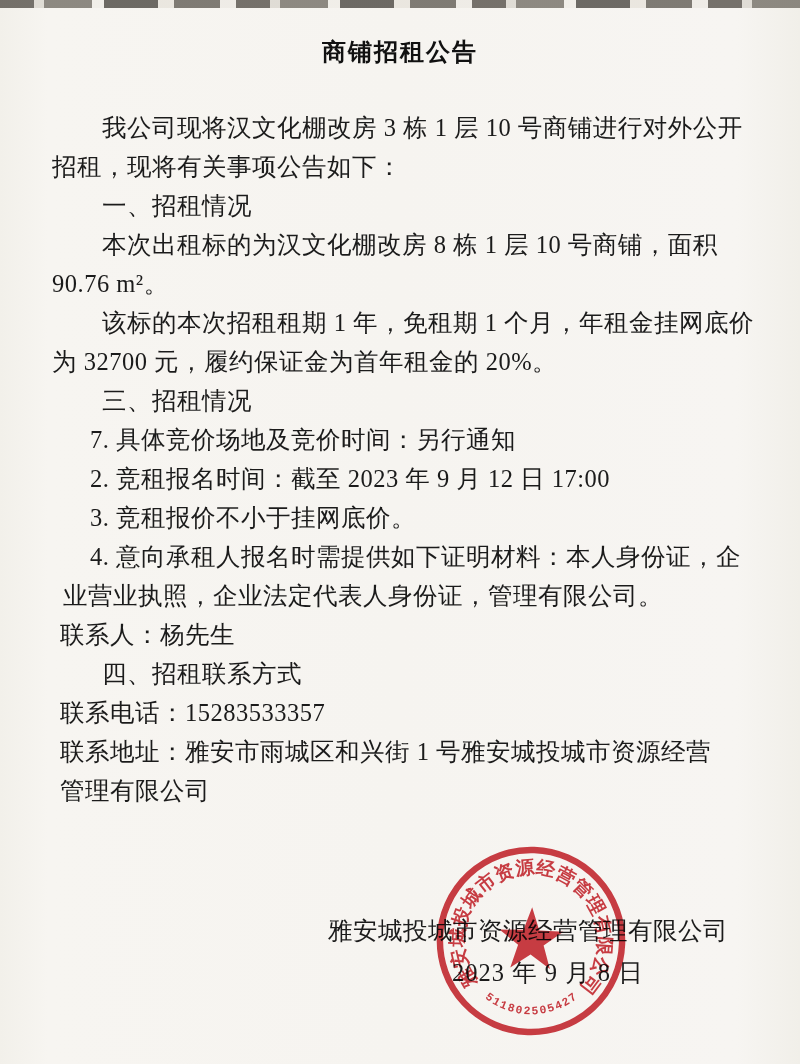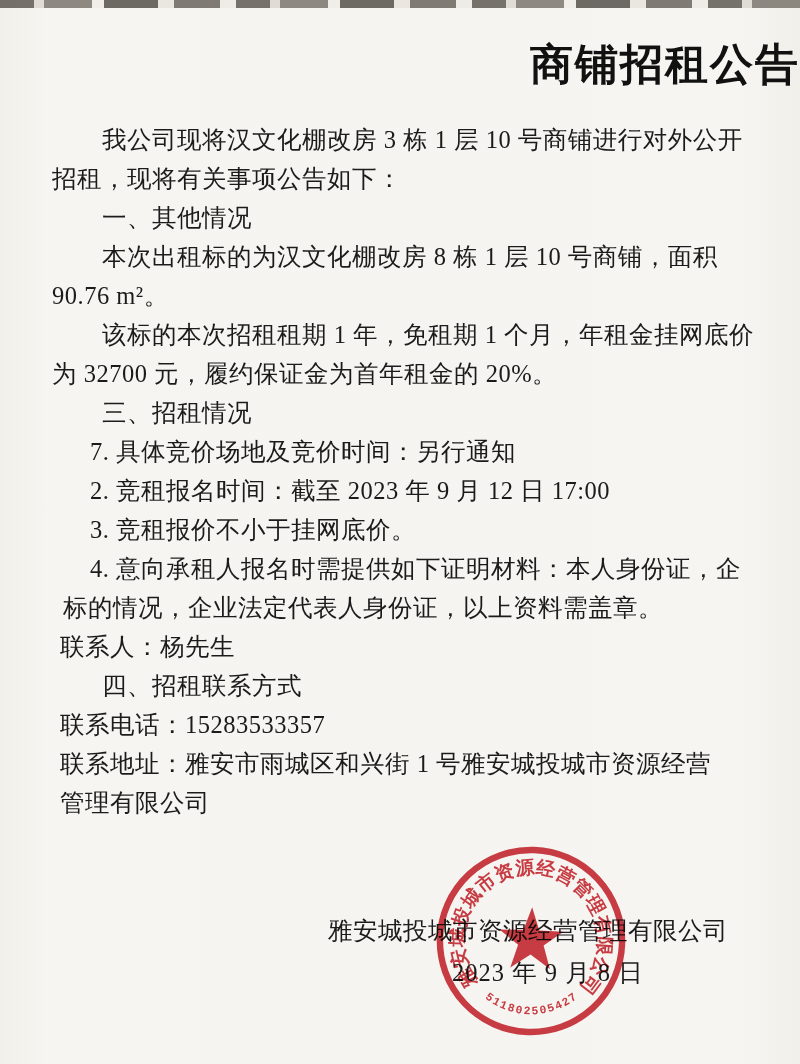--- a/index.html
+++ b/index.html
@@ -20,25 +20,25 @@
   .top-artifact{
     position:absolute;top:0;left:0;right:0;height:8px;
     background:repeating-linear-gradient(90deg,
       #4a453e 0 34px, #d8d4cc 34px 44px,
       #6a655c 44px 92px, #efece6 92px 104px,
       #3f3b35 104px 158px, #e6e2da 158px 174px,
       #57524a 174px 220px, #ece9e3 220px 236px);
     opacity:.75;
   }
   .doc-title{
-    margin:40px 0 0 0;
-    text-align:right;
+    margin:28px 0 0 0;
+    text-align:center;
     font-family:"Liberation Sans", sans-serif;
     font-weight:700;
-    font-size:43px;
+    font-size:24px;
     line-height:48px;
     letter-spacing:2px;
     color:#111;
   }
   .doc-body{
     margin:32px 28px 0 52px;
     font-size:24.5px;
     line-height:39px;
     letter-spacing:0.5px;
   }
@@ -71,31 +71,31 @@
 
 <div class="paper">
 
   <div class="top-artifact"></div>
 
   <h1 class="doc-title">商铺招租公告</h1>
 
   <div class="doc-body">
     <div class="line ind">我公司现将汉文化棚改房 3 栋 1 层 10 号商铺进行对外公开</div>
     <div class="line">招租，现将有关事项公告如下：</div>
-    <div class="line ind">一、其他情况</div>
+    <div class="line ind">一、招租情况</div>
     <div class="line ind">本次出租标的为汉文化棚改房 8 栋 1 层 10 号商铺，面积</div>
     <div class="line">90.76 m²。</div>
     <div class="line ind">该标的本次招租租期 1 年，免租期 1 个月，年租金挂网底价</div>
     <div class="line">为 32700 元，履约保证金为首年租金的 20%。</div>
     <div class="line ind">三、招租情况</div>
     <div class="line item">7. 具体竞价场地及竞价时间：另行通知</div>
     <div class="line item">2. 竞租报名时间：截至 2023 年 9 月 12 日 17:00</div>
     <div class="line item">3. 竞租报价不小于挂网底价。</div>
     <div class="line item">4. 意向承租人报名时需提供如下证明材料：本人身份证，企</div>
-    <div class="line cont">标的情况，企业法定代表人身份证，以上资料需盖章。</div>
+    <div class="line cont">业营业执照，企业法定代表人身份证，管理有限公司。</div>
     <div class="line contact">联系人：杨先生</div>
     <div class="line ind">四、招租联系方式</div>
     <div class="line contact">联系电话：15283533357</div>
     <div class="line contact">联系地址：雅安市雨城区和兴街 1 号雅安城投城市资源经营</div>
     <div class="line contact">管理有限公司</div>
   </div>
 
   <div class="signature-company">雅安城投城市资源经营管理有限公司</div>
   <div class="signature-date">2023 年 9 月 8 日</div>
 

